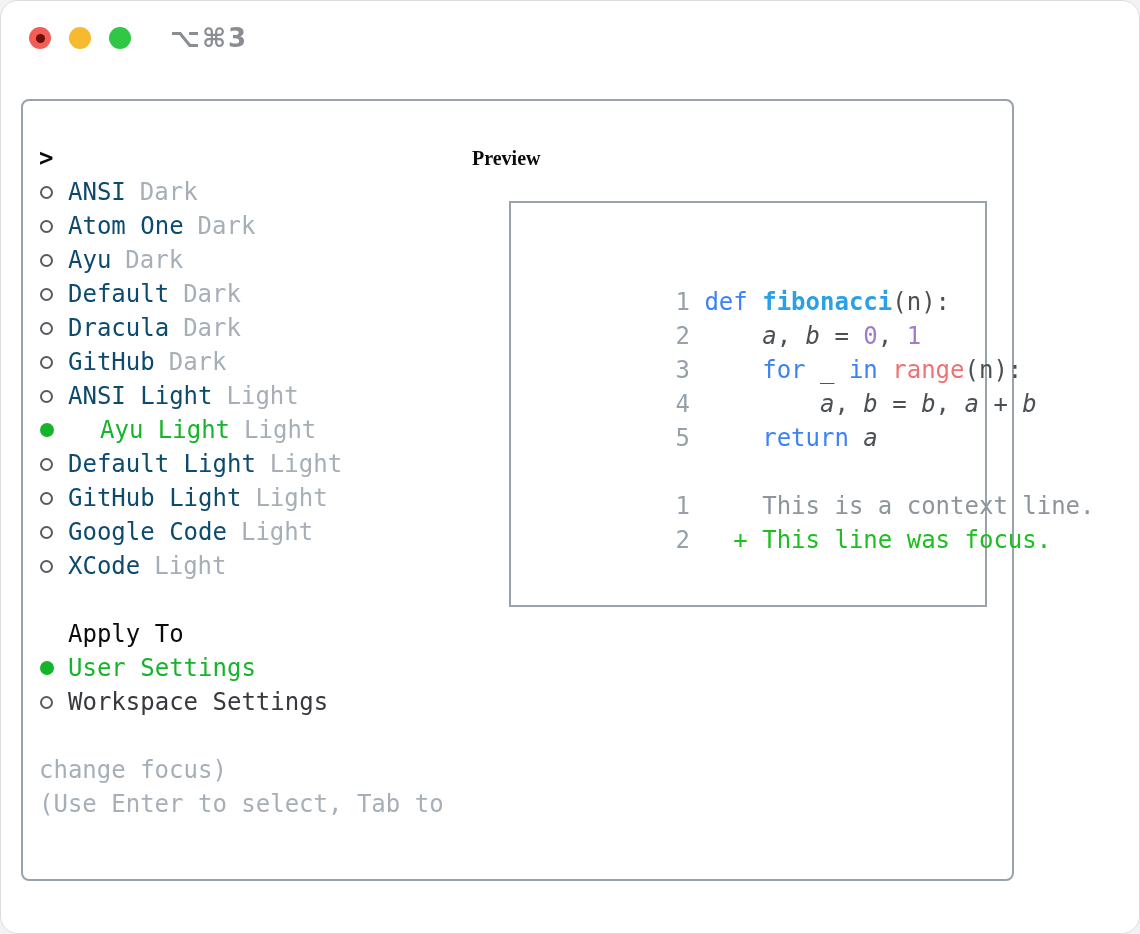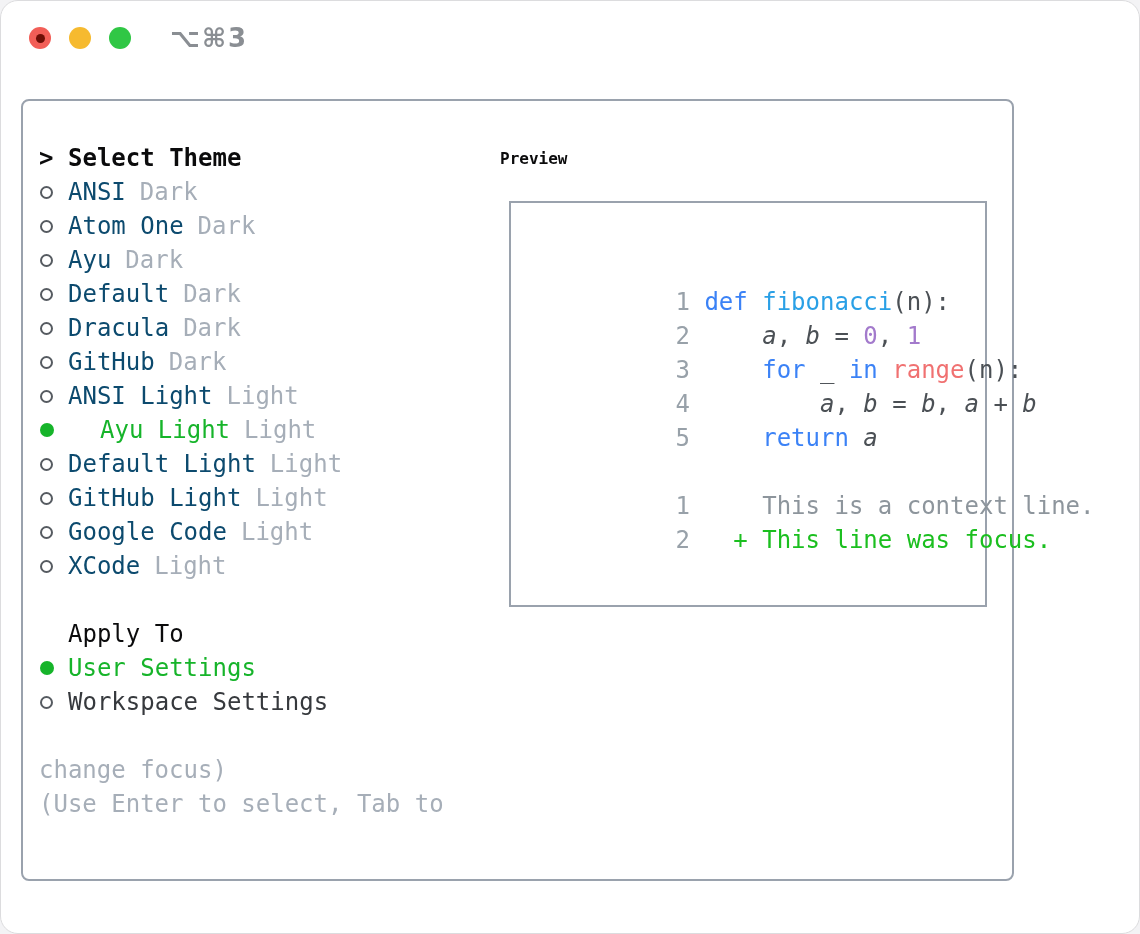--- a/index.html
+++ b/index.html
@@ -48,32 +48,32 @@
   .list-header{font-weight:bold;color:#0b0b0c;}
   .name{color:#0c4a6e;}
   .variant{color:#a6aeb8;margin-left:14px;}
   .selected .name{color:#16b42a;margin-left:32px;}
   .apply-header{color:#0b0b0c;}
   .opt-label{color:#36393d;}
   .selected .opt-label{color:#16b42a;}
   .hint{color:#a6aeb8;}
   
   .preview-label{
-    position:absolute;left:477px;top:40px;height:34px;display:flex;align-items:center;
-    font-weight:bold;color:#0b0b0c;font-size:16px;
+    position:absolute;left:449px;top:40px;height:34px;display:flex;align-items:center;
+    font-weight:bold;color:#0b0b0c;font-size:20px;font-family:Liberation Serif, serif;
   }
   .preview-box{
     position:absolute;left:486px;top:100px;width:478px;height:406px;
     border:2px solid #9aa2ad;box-sizing:border-box;background:#ffffff;
   }
   .code{padding:48px 0 0 20px;font-size:24px;}
   .cl{height:34px;line-height:34px;white-space:pre;}
   .ln{display:inline-block;width:2ch;color:#98a1a9;}
   .kw{color:#3b82f6;}
-  .fn{color:#2aa0e6;}
+  .fn{color:#2aa0e6;font-weight:bold;}
   .nm{color:#a37acc;}
   .sp3{color:#f07171;text-align:right;}
   .pl{color:#4b5055;}
   .it{font-style:italic;}
   .ctx{color:#8d959c;}
   .del{color:#c5311c;}
   .add{color:#1bbf1f;}
 </style>
 </head>
 <body>
@@ -90,21 +90,20 @@
     </div>
     <span class="window-title">⌥⌘3</span>
   </div>
 
   <div class="panel">
 
     <div class="left-col">
 
       <div class="row">
         <span class="marker cursor-glyph">&gt;</span>
-        <span class="list-header">Select Theme</span>
       </div>
 
       <div class="row">
         <span class="marker"><span class="ring"></span></span>
         <span class="name">ANSI</span>
         <span class="variant">Dark</span>
       </div>
       <div class="row">
         <span class="marker"><span class="ring"></span></span>
         <span class="name">Atom One</span>

